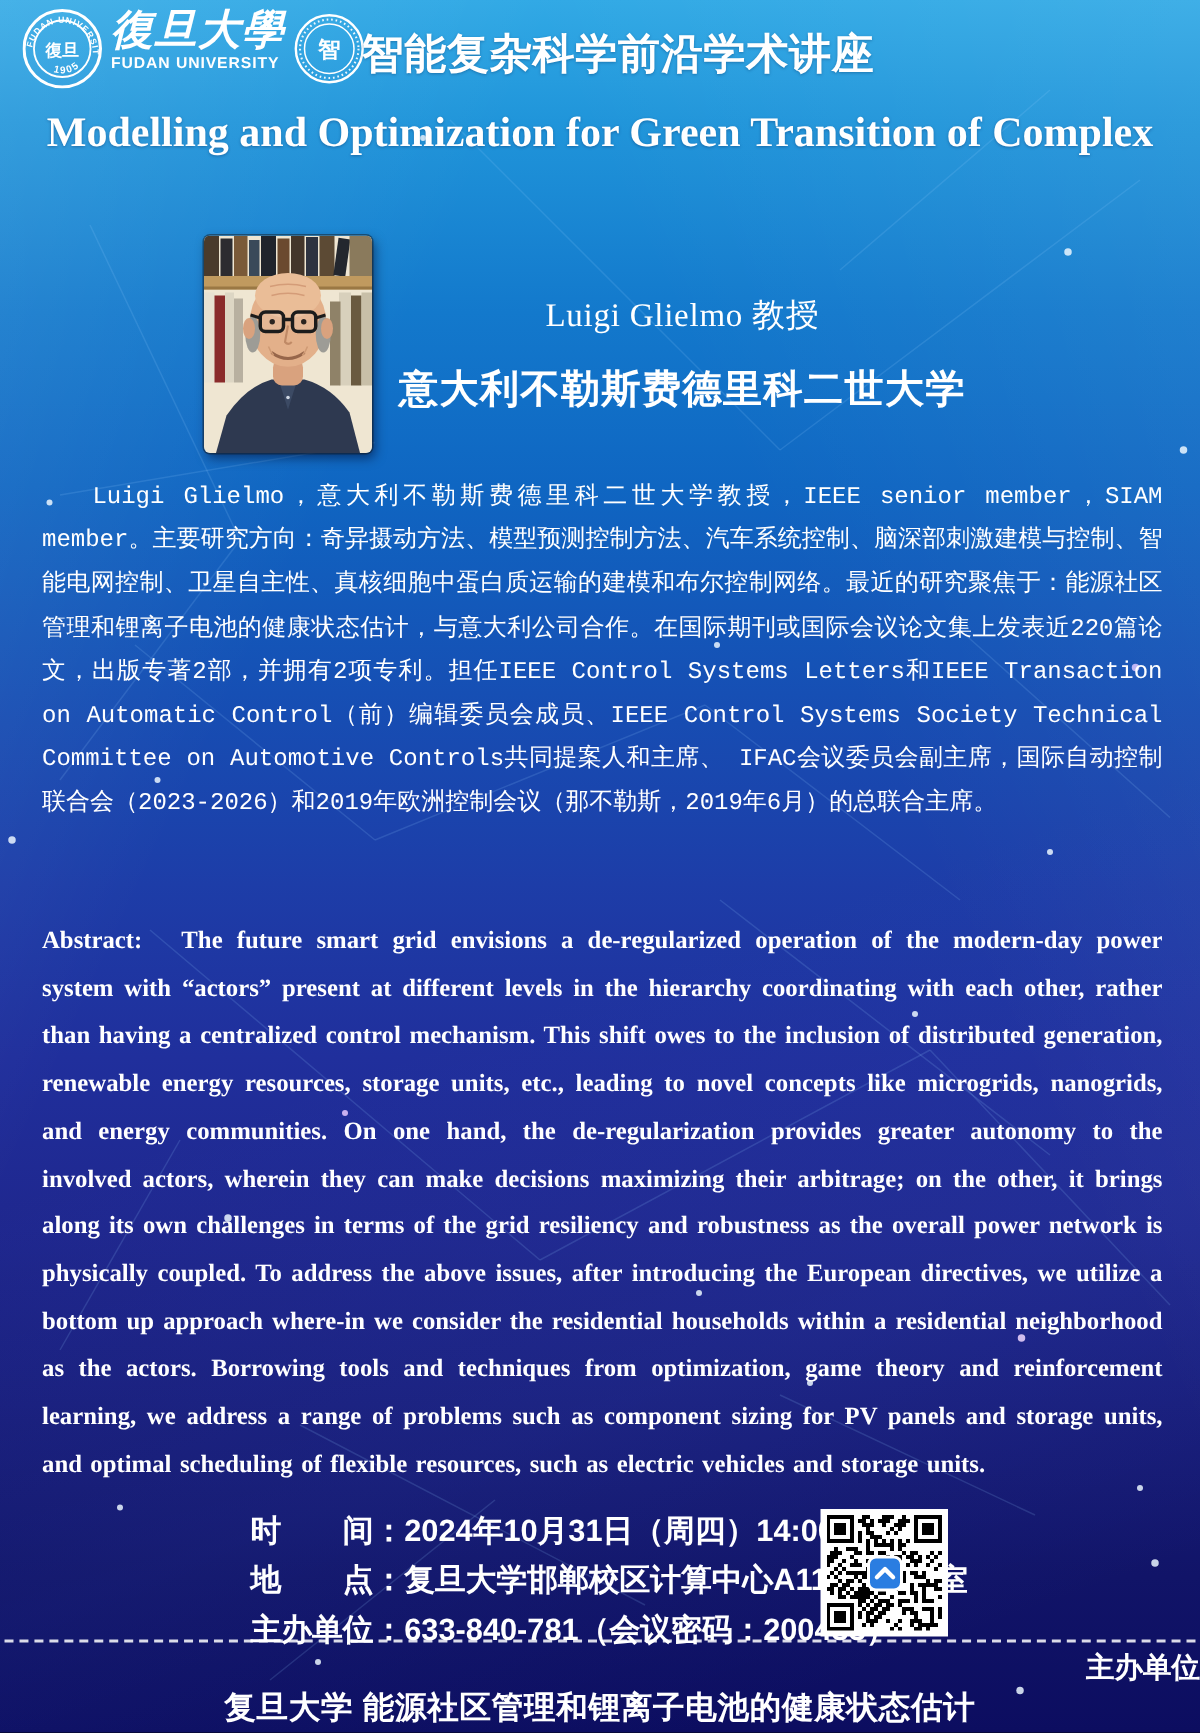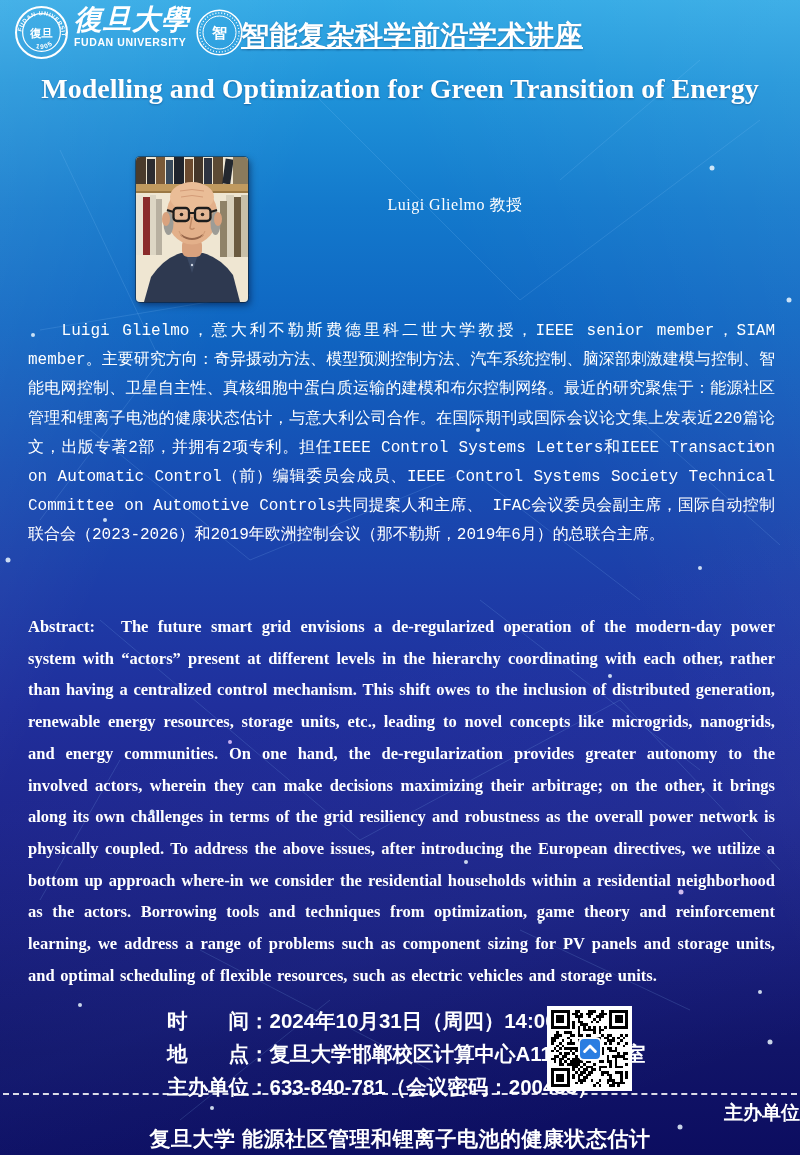--- a/index.html
+++ b/index.html
@@ -19,38 +19,38 @@
   }
   .plexus{position:absolute;inset:0;pointer-events:none;}
 
   
   .header{position:absolute;top:0;left:0;right:0;height:66px;}
   .fudan-seal{position:absolute;left:15px;top:6px;width:53px;height:53px;}
   .wordmark{position:absolute;left:74px;top:6px;width:130px;line-height:1;}
   .wordmark-cn{font-family:"DejaVu Serif",serif;font-style:italic;font-weight:700;font-size:28px;letter-spacing:1px;white-space:nowrap;}
   .wordmark-en{font-size:10.5px;font-weight:700;letter-spacing:.6px;margin-top:3px;white-space:nowrap;}
   .institute-seal{position:absolute;left:196px;top:9px;width:47px;height:47px;}
-  .series-title{position:absolute;left:241px;top:17px;font-size:28px;font-weight:900;letter-spacing:.5px;white-space:nowrap;text-shadow:0 1px 2px rgba(0,40,90,.35);text-decoration:underline;}
+  .series-title{position:absolute;left:241px;top:17px;font-size:28px;font-weight:900;letter-spacing:.5px;white-space:nowrap;text-shadow:0 1px 2px rgba(0,40,90,.35);}
 
   
   .main-title{
     position:absolute;top:71px;left:18px;right:18px;text-align:center;
     font-family:"Liberation Serif",serif;font-weight:700;font-size:28px;line-height:35px;
     text-shadow:0 1px 2px rgba(0,30,80,.35);
   }
 
   
   .photo{
     position:absolute;left:136px;top:157px;width:112px;height:145px;border-radius:4px;overflow:hidden;
     box-shadow:0 0 0 1px rgba(20,20,20,.45), 2px 3px 7px rgba(0,0,30,.5);
   }
   .photo svg{display:block;width:100%;height:100%;}
   .speaker-name{
     position:absolute;top:195px;left:250px;width:410px;text-align:center;
-    font-family:"Liberation Serif",serif;font-size:16px;letter-spacing:.5px;white-space:nowrap;
+    font-family:"Liberation Serif",serif;font-size:22px;letter-spacing:.5px;white-space:nowrap;
   }
   .speaker-affil{
     position:absolute;top:242px;left:250px;width:410px;text-align:center;
     font-family:"Liberation Serif",serif;font-weight:700;font-size:26px;letter-spacing:1px;white-space:nowrap;
   }
 
   
   .bio{
     position:absolute;top:317px;left:28px;right:25px;
     font-family:Liberation Mono, monospace;
@@ -162,21 +162,21 @@
       <circle cx="23.5" cy="23.5" r="22.3" fill="none" stroke="#fff" stroke-width="1.6"></circle>
       <circle cx="23.5" cy="23.5" r="16.5" fill="none" stroke="#fff" stroke-width="1"></circle>
       <circle cx="23.5" cy="23.5" r="19.5" fill="none" stroke="#fff" stroke-width="1.4" stroke-dasharray="1.1 1.9" opacity=".9"></circle>
       <text x="23.5" y="29" text-anchor="middle" font-size="15" font-weight="bold" fill="#fff">智</text>
     </svg>
 
     <div class="series-title">智能复杂科学前沿学术讲座</div>
   </div>
 
   <div class="main-title">
-    <div>Modelling and Optimization for Green Transition of Energy</div>
+    <div>Modelling and Optimization for Green Transition of Complex</div>
   </div>
 
   <div class="photo">
     <svg viewBox="0 0 112 145">
       <rect width="112" height="145" fill="#efe6d2"></rect>
 
       <rect x="0" y="0" width="10" height="27" fill="#4a3b2c"></rect>
       <rect x="11" y="2" width="8" height="25" fill="#2c2c30"></rect>
       <rect x="20" y="0" width="9" height="27" fill="#7a5a38"></rect>
       <rect x="30" y="3" width="7" height="24" fill="#3a4a5a"></rect>
@@ -229,20 +229,21 @@
 
       <path d="M56 60 L54 71 Q56 73.5 58.5 71" stroke="#c08a66" stroke-width="1.4" fill="none"></path>
 
       <path d="M45 78 Q56 86 67 78" stroke="#97664a" stroke-width="2" fill="none"></path>
       <path d="M43 74 Q44.5 78 46.5 80" stroke="#cf9a74" stroke-width="1" fill="none"></path>
       <path d="M69 74 Q67.5 78 65.5 80" stroke="#cf9a74" stroke-width="1" fill="none"></path>
     </svg>
   </div>
 
   <div class="speaker-name">Luigi Glielmo 教授</div>
+  <div class="speaker-affil">意大利不勒斯费德里科二世大学</div>
 
   <div class="bio">Luigi Glielmo，意大利不勒斯费德里科二世大学教授，IEEE senior member，SIAM member。主要研究方向：奇异摄动方法、模型预测控制方法、汽车系统控制、脑深部刺激建模与控制、智能电网控制、卫星自主性、真核细胞中蛋白质运输的建模和布尔控制网络。最近的研究聚焦于：能源社区管理和锂离子电池的健康状态估计，与意大利公司合作。在国际期刊或国际会议论文集上发表近220篇论文，出版专著2部，并拥有2项专利。担任IEEE Control Systems Letters和IEEE Transaction on Automatic Control（前）编辑委员会成员、IEEE Control Systems Society Technical Committee on Automotive Controls共同提案人和主席、 IFAC会议委员会副主席，国际自动控制联合会（2023-2026）和2019年欧洲控制会议（那不勒斯，2019年6月）的总联合主席。</div>
 
   <div class="abstract">
     <span class="abstract-label">Abstract:</span><span>The future smart grid envisions a de-regularized operation of the modern-day power system with “actors” present at different levels in the hierarchy coordinating with each other, rather than having a centralized control mechanism. This shift owes to the inclusion of distributed generation, renewable energy resources, storage units, etc., leading to novel concepts like microgrids, nanogrids, and energy communities. On one hand, the de-regularization provides greater autonomy to the involved actors, wherein they can make decisions maximizing their arbitrage; on the other, it brings along its own challenges in terms of the grid resiliency and robustness as the overall power network is physically coupled. To address the above issues, after introducing the European directives, we utilize a bottom up approach where-in we consider the residential households within a residential neighborhood as the actors. Borrowing tools and techniques from optimization, game theory and reinforcement learning, we address a range of problems such as component sizing for PV panels and storage units, and optimal scheduling of flexible resources, such as electric vehicles and storage units.</span>
   </div>
 
   <div class="details">
     <div class="detail-row">
       <span class="detail-label">时　　间：</span><span>2024年10月31日（周四）14:00-15:00</span>

